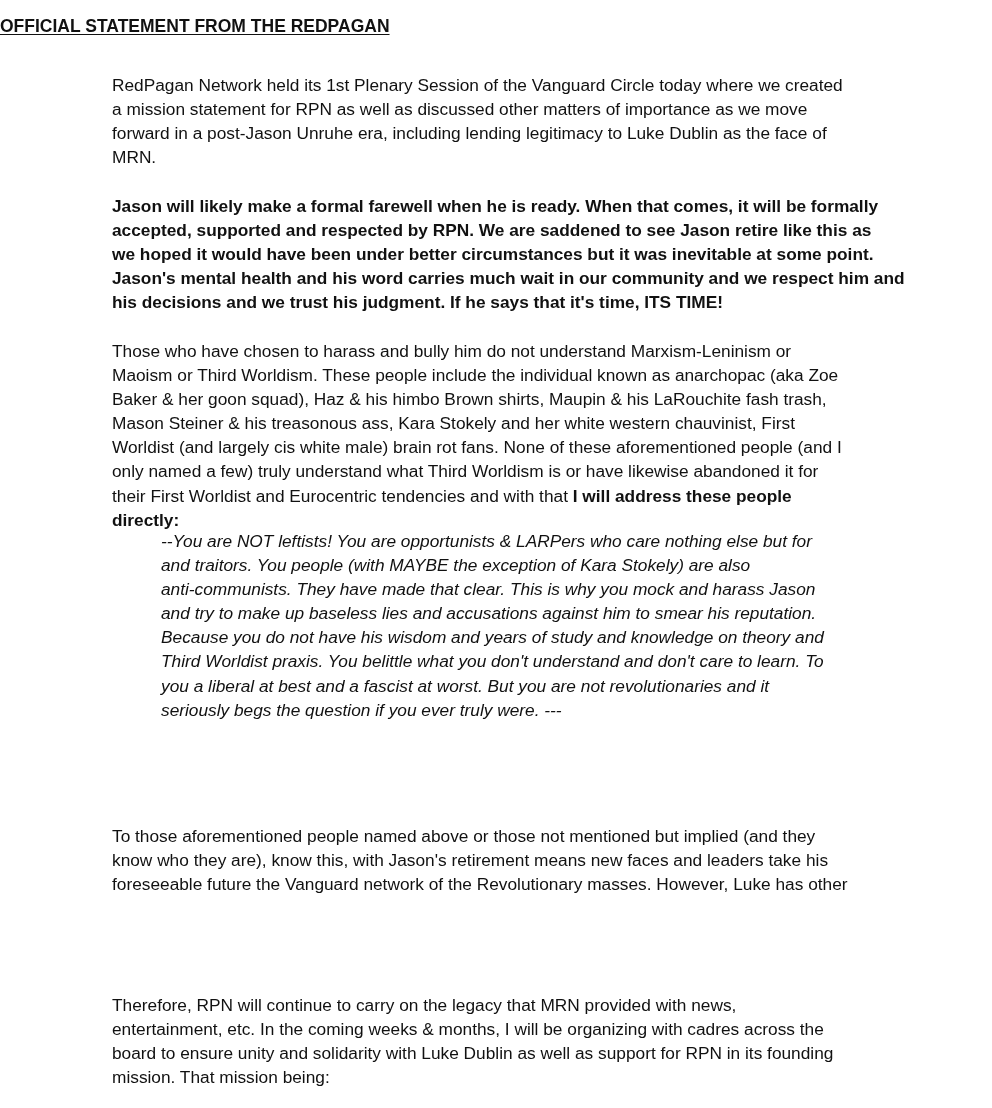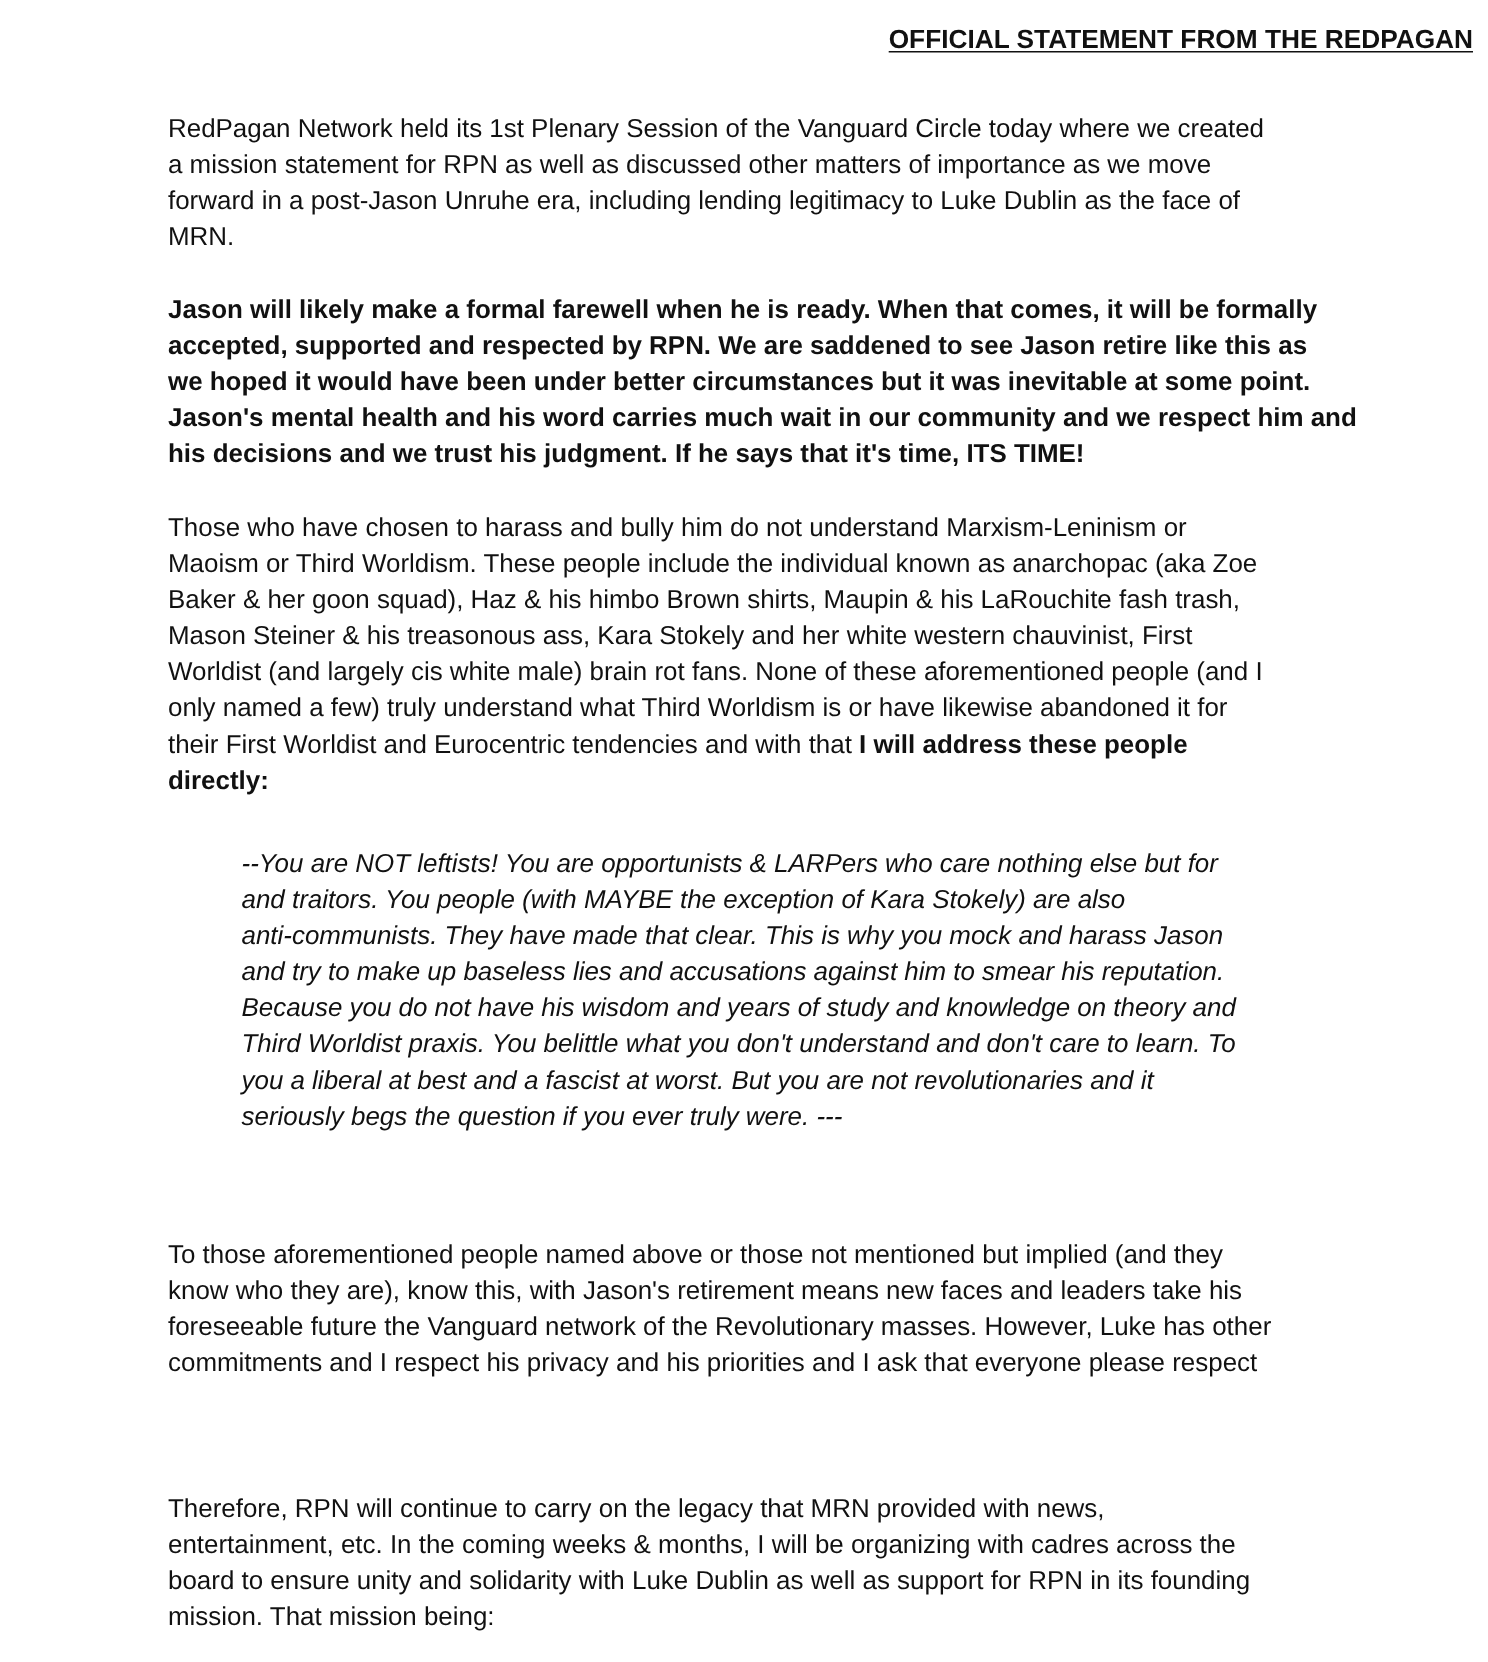--- a/index.html
+++ b/index.html
@@ -20,21 +20,21 @@
       left: 0;
       top: 0;
       width: 992px;
       height: 1108px;
     }
     .title {
       position: absolute;
       top: 16px;
       left: 0;
       width: 982px;
-      text-align: right;
+      text-align: left;
       font-weight: bold;
       font-size: 17.5px;
       text-decoration: underline;
       text-underline-offset: 2px;
       letter-spacing: 0px;
     }
     .para {
       position: absolute;
       left: 102px;
       width: 790px;
@@ -80,36 +80,35 @@
     <span class="line">Those who have chosen to harass and bully him do not understand Marxism-Leninism or</span>
     <span class="line">Maoism or Third Worldism. These people include the individual known as anarchopac (aka Zoe</span>
     <span class="line">Baker &amp; her goon squad), Haz &amp; his himbo Brown shirts, Maupin &amp; his LaRouchite fash trash,</span>
     <span class="line">Mason Steiner &amp; his treasonous ass, Kara Stokely and her white western chauvinist, First</span>
     <span class="line">Worldist (and largely cis white male) brain rot fans. None of these aforementioned people (and I</span>
     <span class="line">only named a few) truly understand what Third Worldism is or have likewise abandoned it for</span>
     <span class="line"><span>their First Worldist and Eurocentric tendencies and with that </span><span class="bold">I will address these people</span></span>
     <span class="line bold">directly:</span>
   </p>
 
-  <p class="quote" style="top:563px;">
+  <p class="quote" style="top:529px;">
     <span class="line">--You are NOT leftists! You are opportunists &amp; LARPers who care nothing else but for</span>
     <span class="line">and traitors. You people (with MAYBE the exception of Kara Stokely) are also</span>
     <span class="line">anti-communists. They have made that clear. This is why you mock and harass Jason</span>
     <span class="line">and try to make up baseless lies and accusations against him to smear his reputation.</span>
     <span class="line">Because you do not have his wisdom and years of study and knowledge on theory and</span>
     <span class="line">Third Worldist praxis. You belittle what you don't understand and don't care to learn. To</span>
     <span class="line">you a liberal at best and a fascist at worst. But you are not revolutionaries and it</span>
     <span class="line">seriously begs the question if you ever truly were. ---</span>
   </p>
 
   <p class="para" style="top:814px;">
     <span class="line">To those aforementioned people named above or those not mentioned but implied (and they</span>
     <span class="line">know who they are), know this, with Jason's retirement means new faces and leaders take his</span>
     <span class="line">foreseeable future the Vanguard network of the Revolutionary masses. However, Luke has other</span>
-    <span class="line">commitments and I respect his privacy and his priorities and I ask that everyone please respect</span>
   </p>
 
   <p class="para" style="top:983px;">
     <span class="line">Therefore, RPN will continue to carry on the legacy that MRN provided with news,</span>
     <span class="line">entertainment, etc. In the coming weeks &amp; months, I will be organizing with cadres across the</span>
     <span class="line">board to ensure unity and solidarity with Luke Dublin as well as support for RPN in its founding</span>
     <span class="line">mission. That mission being:</span>
   </p>
 
 </div>

